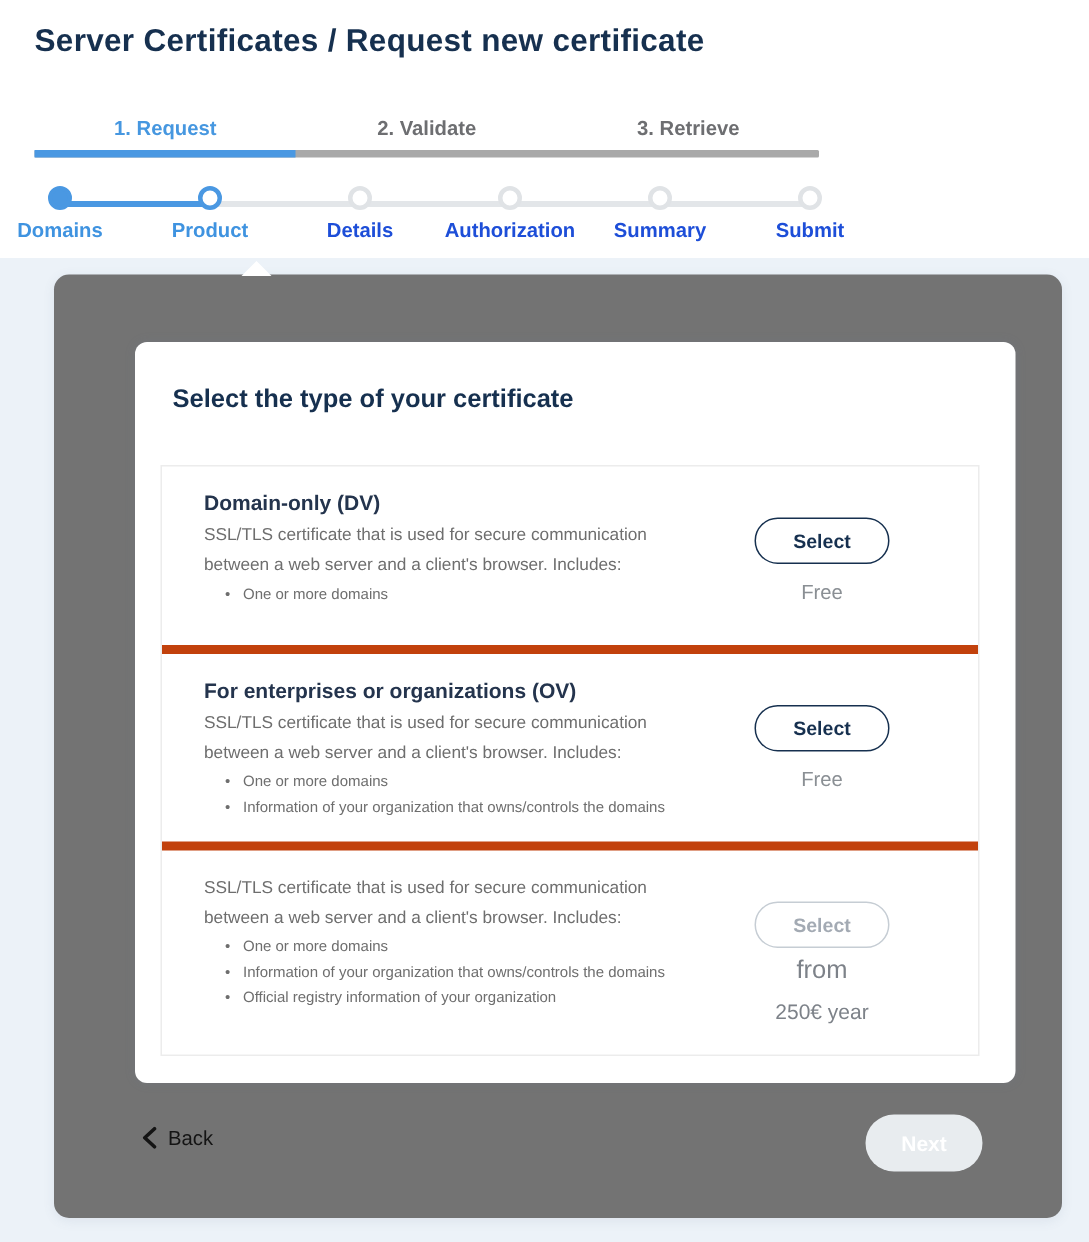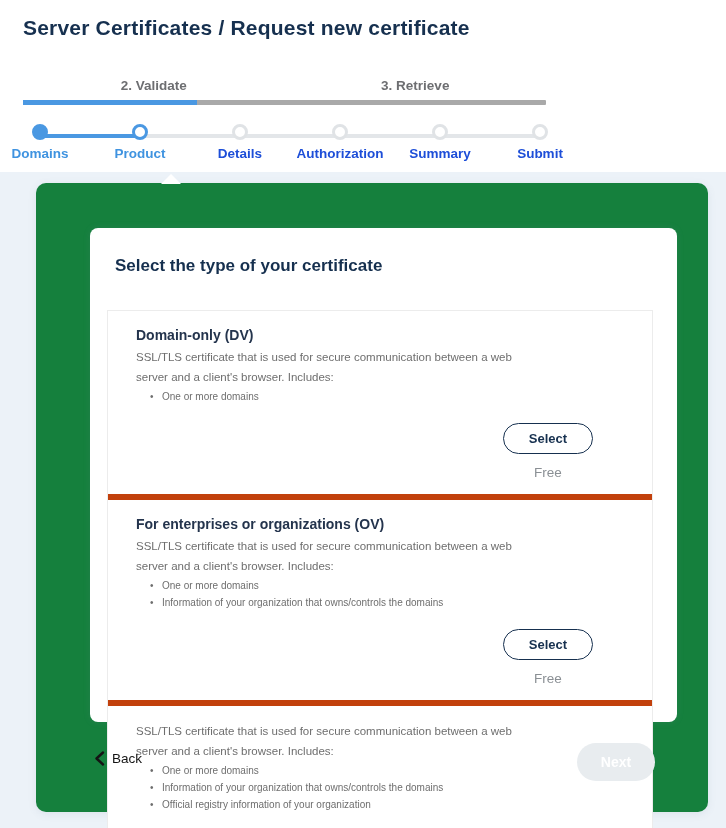--- a/index.html
+++ b/index.html
@@ -37,33 +37,33 @@
   .step.completed .dot { background: #4a98e2; border: 3px solid #4a98e2; }
   .step.active .dot { background: #ffffff; border: 3px solid #4a98e2; }
   .step.upcoming .dot { background: #ffffff; border: 3px solid #e0e3e6; }
   .step-label { font-size: 13.5px; font-weight: bold; }
   .step.completed .step-label, .step.active .step-label { color: #3f93e0; }
   .step.upcoming .step-label { color: #1d4ed8; }
   
   .panel { position: absolute; left: 0; top: 172px; width: 726px; height: 656px;
            background: #ecf2f8; }
   .outer-card { position: absolute; left: 36px; top: 11px; width: 672px; height: 629px;
-                background: #15803d; border-radius: 10px;
+                background: #737373; border-radius: 10px;
                 box-shadow: 0 2px 8px rgba(90,110,140,0.10); }
   .caret { position: absolute; left: 125px; top: -9px; width: 0; height: 0;
            border-left: 10px solid transparent; border-right: 10px solid transparent;
            border-bottom: 10px solid #ffffff; }
   .inner-card { position: absolute; left: 54px; top: 45px; width: 587px; height: 494px;
                 background: #ffffff; border-radius: 8px;
                 box-shadow: 0 0 7px rgba(110,130,160,0.16); }
   .card-heading { position: absolute; left: 25px; top: 28px;
                   font-size: 17px; font-weight: bold; color: #16304f; }
   .options { position: absolute; left: 17px; top: 82px; width: 546px;
              border: 1px solid #ececec; background: #ffffff; }
-  .option-row { display: flex; padding: 16px 0 14px 28px; flex-direction: column; }
+  .option-row { display: flex; padding: 16px 0 14px 28px; }
   .option-row + .option-row { border-top: 6px solid #c2410c; }
   .row-1 { min-height: 119px; }
   .row-2 { min-height: 119px; }
   .row-3 { min-height: 142px; }
   .opt-left { flex: 1; max-width: 382px; }
   .opt-title { font-size: 14px; font-weight: bold; color: #24344d; margin-bottom: 5px; }
   .opt-desc { font-size: 11.5px; color: #6e6e6e; line-height: 1.7; }
   .opt-bullets { list-style: none; margin-top: 1px; }
   .opt-bullets li { font-size: 10px; color: #6e6e6e; line-height: 1.7;
                     padding-left: 26px; position: relative; }
@@ -88,20 +88,21 @@
               color: #ffffff; font-size: 14px; font-weight: bold;
               font-family: inherit; cursor: default; }
 </style>
 </head>
 <body>
 
 <h1 class="page-title">Server Certificates / Request new certificate</h1>
 
 <div class="tabs">
   <div class="tab-labels">
+    <div class="tab active">1. Request</div>
     <div class="tab">2. Validate</div>
     <div class="tab">3. Retrieve</div>
   </div>
   <div class="tab-track">
     <div class="fill"></div>
   </div>
 </div>
 
 <div class="stepper">
   <div class="connector done" style="left:40px;  width:100px;"></div>

